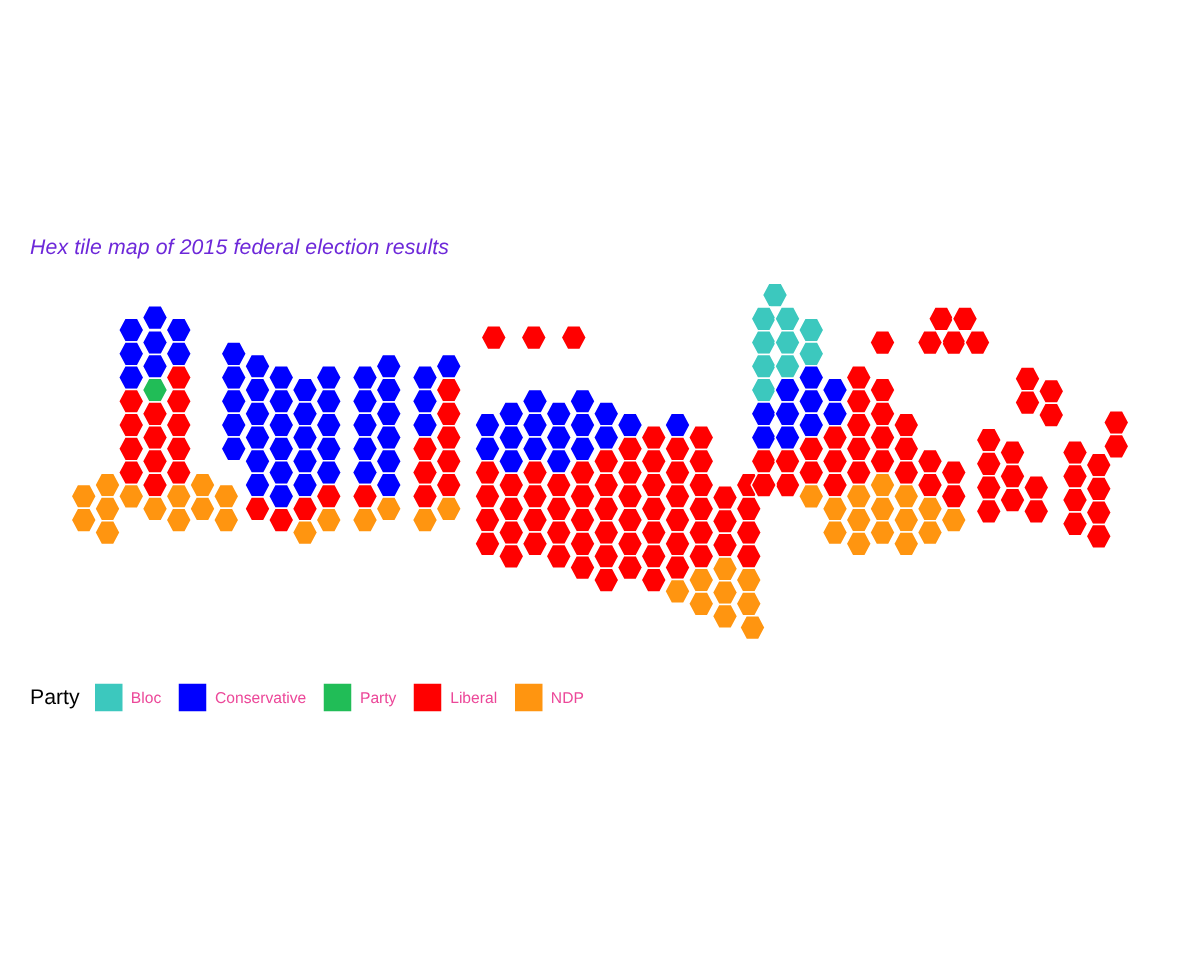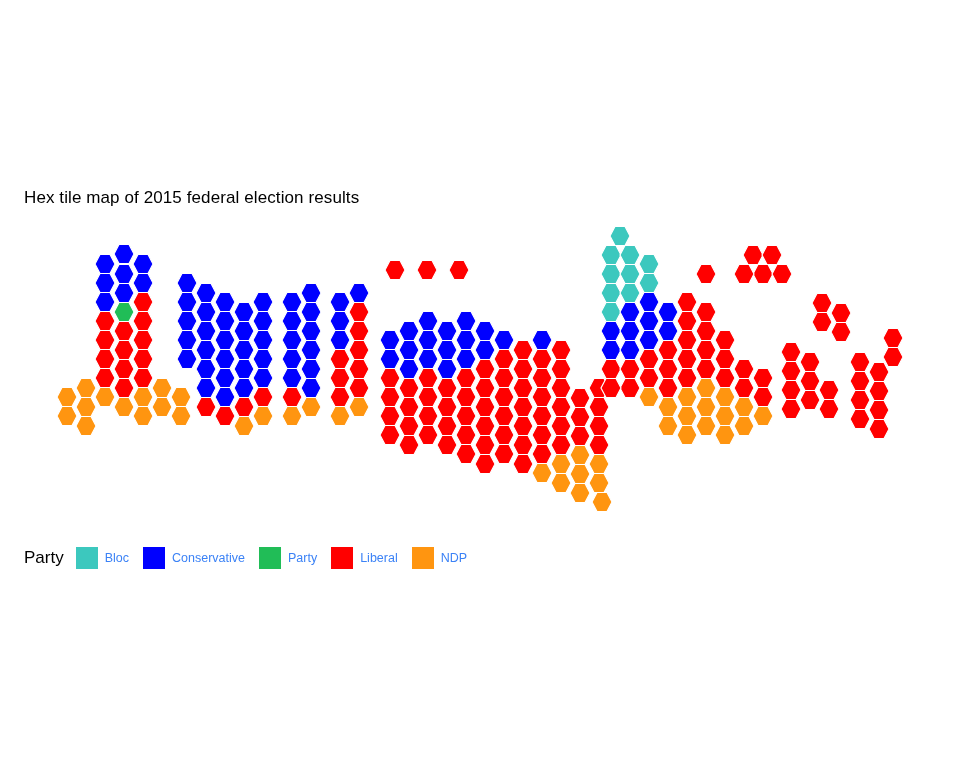--- a/index.html
+++ b/index.html
@@ -23,22 +23,23 @@
     width: 960px;
     height: 768px;
   }
   #plot-title {
     position: absolute;
     left: 24px;
     top: 187px;
     font-size: 17px;
     line-height: 22px;
     letter-spacing: 0.1px;
-    color: #000000;
+    color: #6d28d9;
     white-space: nowrap;
+    font-style: italic;
   }
   #hexmap {
     position: absolute;
     left: 0;
     top: 0;
     width: 960px;
     height: 768px;
     display: block;
   }
   #legend {
@@ -62,21 +63,21 @@
     margin-right: 14px;
   }
   .legend-swatch {
     width: 22px;
     height: 22px;
     display: inline-block;
     margin-right: 7px;
   }
   .legend-label {
     font-size: 12.5px;
-    color: #3b82f6;
+    color: #ec4899;
     white-space: nowrap;
   }
 </style>
 </head>
 <body>
 
 <div id="figure">
 
   <div id="plot-title">Hex tile map of 2015 federal election results</div>
 

